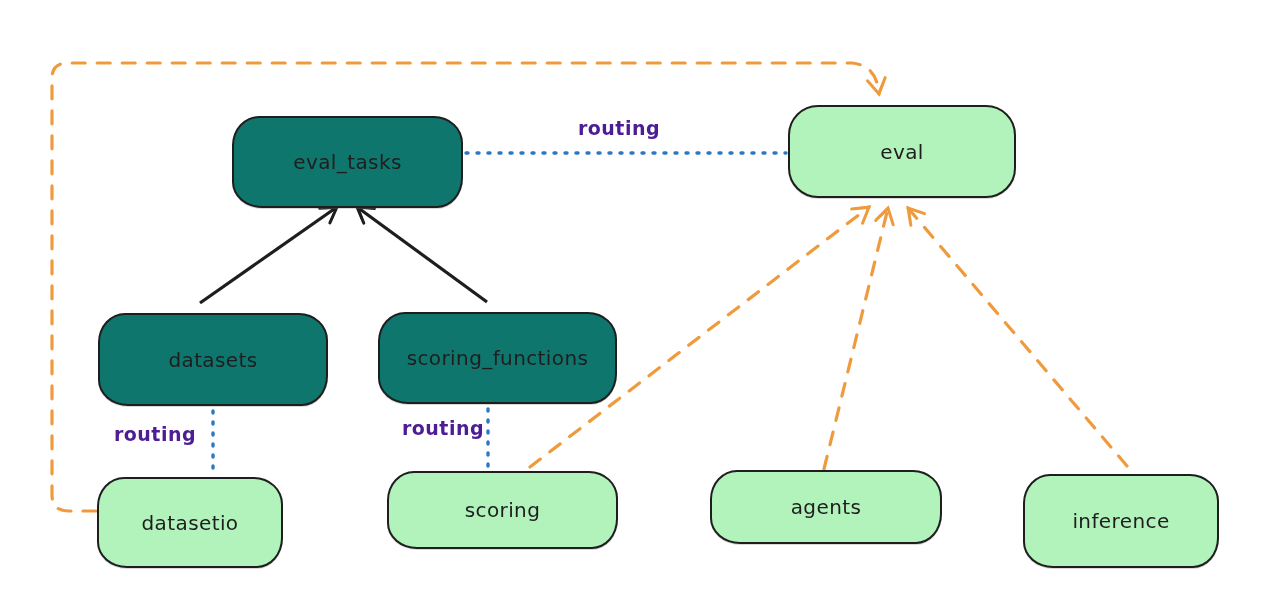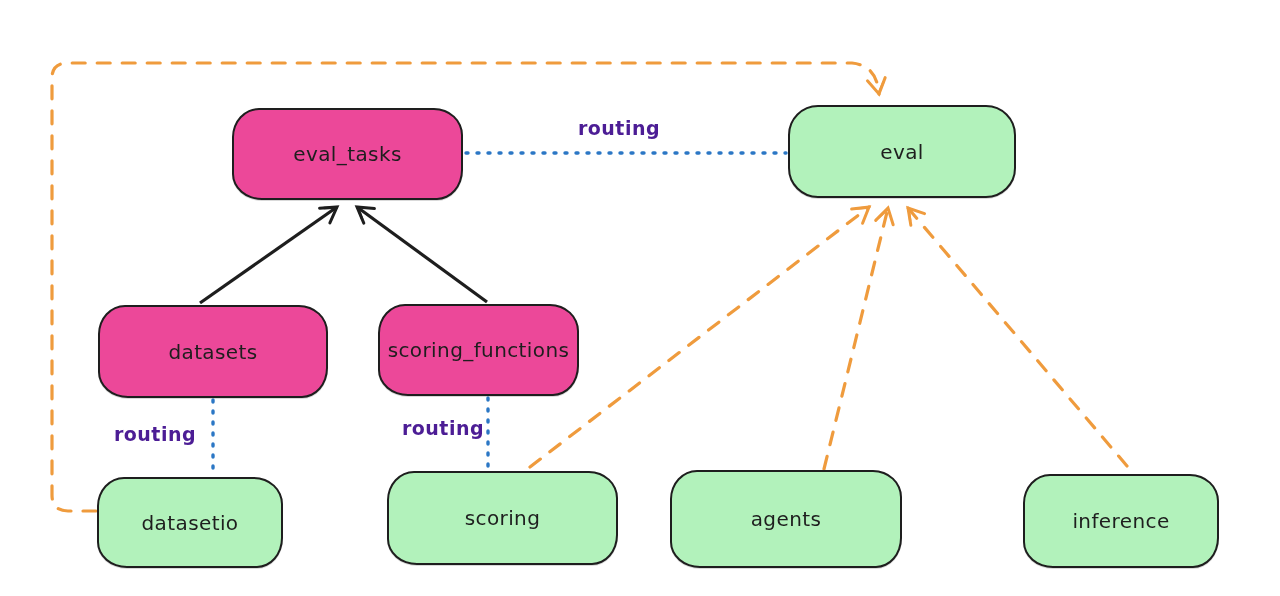--- a/index.html
+++ b/index.html
@@ -22,30 +22,30 @@
     display: flex;
     align-items: center;
     justify-content: center;
     border: 2.6px solid #1e1e1e;
     border-radius: 27px 29px 26px 30px / 29px 27px 30px 26px;
     font-size: 20px;
     color: #1e1e1e;
     letter-spacing: 0.4px;
     box-shadow: 0 1px 0 rgba(120,120,120,0.28);
   }
-  .node.blue  { background: #ec4899; }
+  .node.blue  { background: #0f766e; margin-top: 8px; }
   .node.green { background: #b2f2bb; }
 
   .n-eval-tasks        { left: 232px;  top: 108px; width: 231px; height: 92px; }
   .n-datasets          { left: 98px;   top: 305px; width: 230px; height: 93px; }
-  .n-scoring-functions { left: 378px;  top: 304px; width: 201px; height: 92px; }
+  .n-scoring-functions { left: 378px;  top: 304px; width: 239px; height: 92px; }
   .n-eval              { left: 788px;  top: 105px; width: 228px; height: 93px; border-radius: 30px; }
   .n-datasetio         { left: 97px;   top: 477px; width: 186px; height: 91px; }
-  .n-scoring           { left: 387px;  top: 471px; width: 231px; height: 94px; }
-  .n-agents            { left: 670px;  top: 470px; width: 232px; height: 98px; }
+  .n-scoring           { left: 387px;  top: 471px; width: 231px; height: 78px; }
+  .n-agents            { left: 710px;  top: 470px; width: 232px; height: 74px; }
   .n-inference         { left: 1023px; top: 474px; width: 196px; height: 94px; }
 
   .edge-label {
     position: absolute;
     width: 96px;
     text-align: center;
     color: #4c1d95;
     font-size: 19px;
     font-weight: 600;
     letter-spacing: 0.5px;

